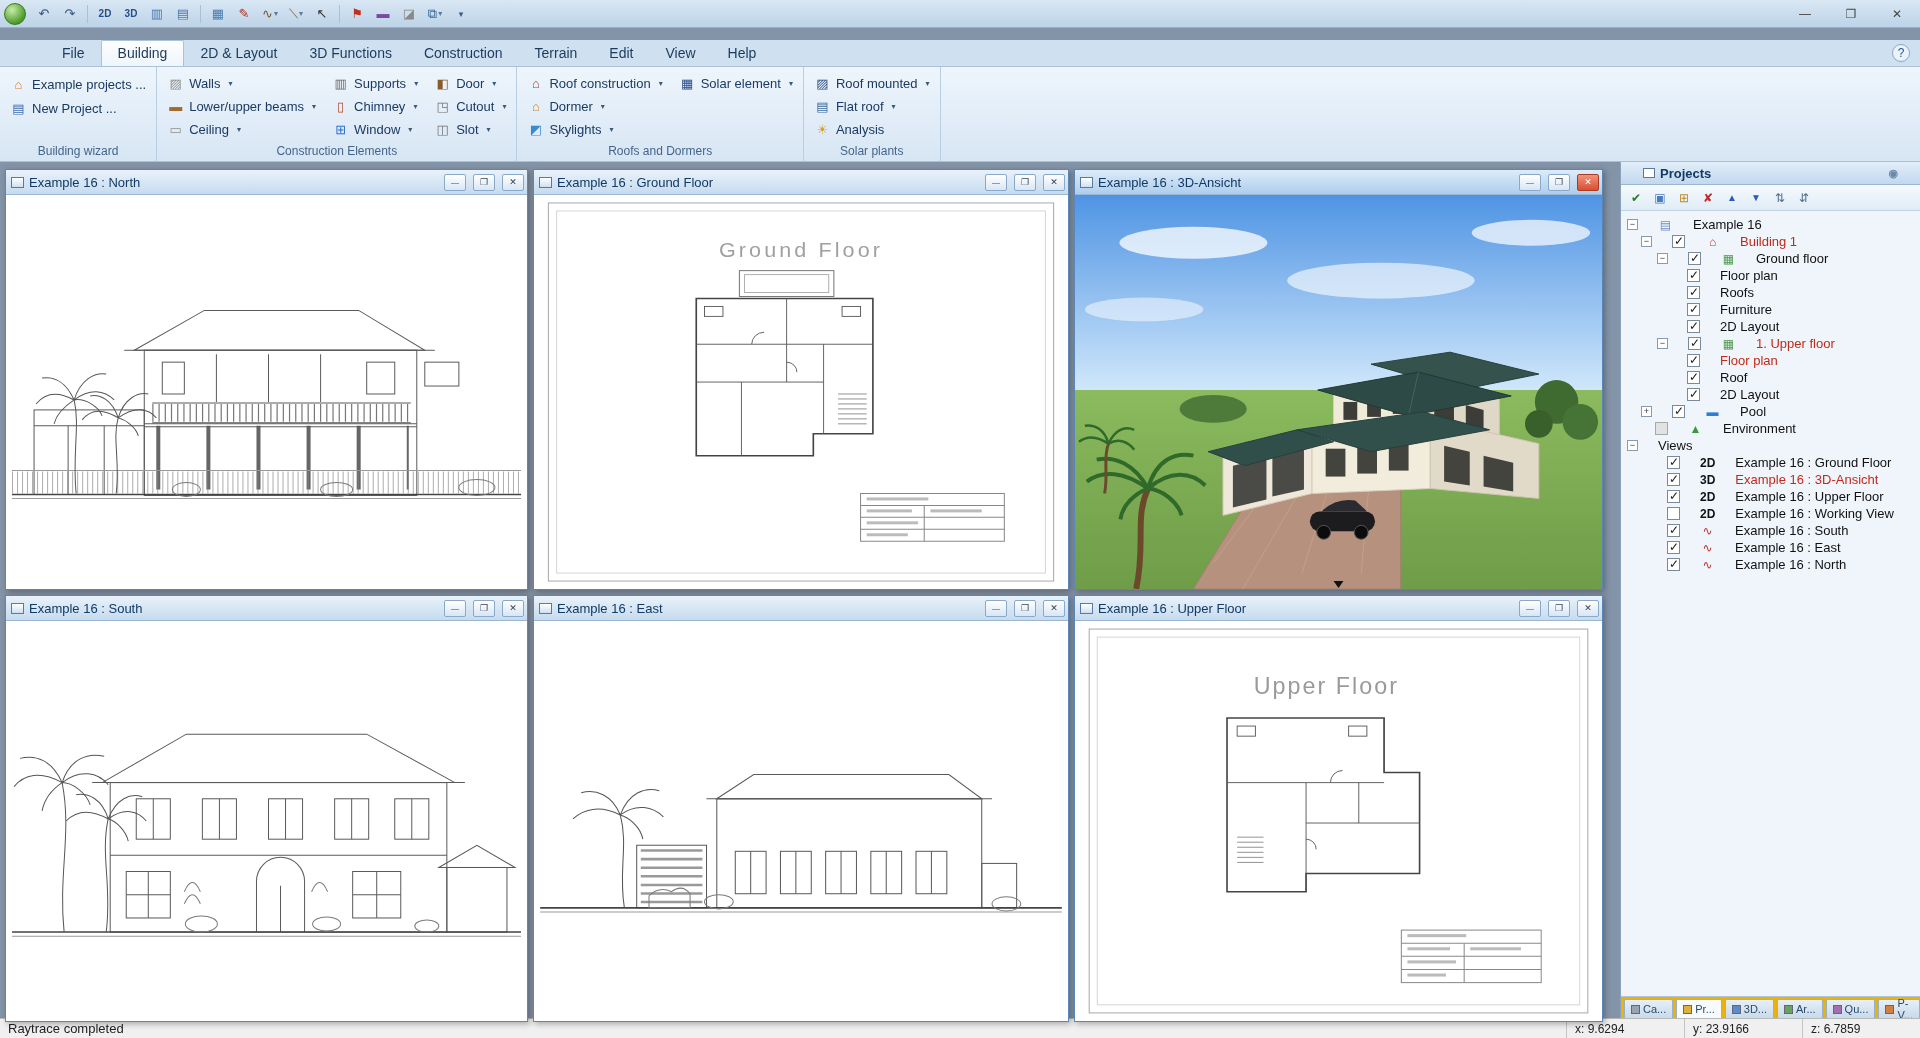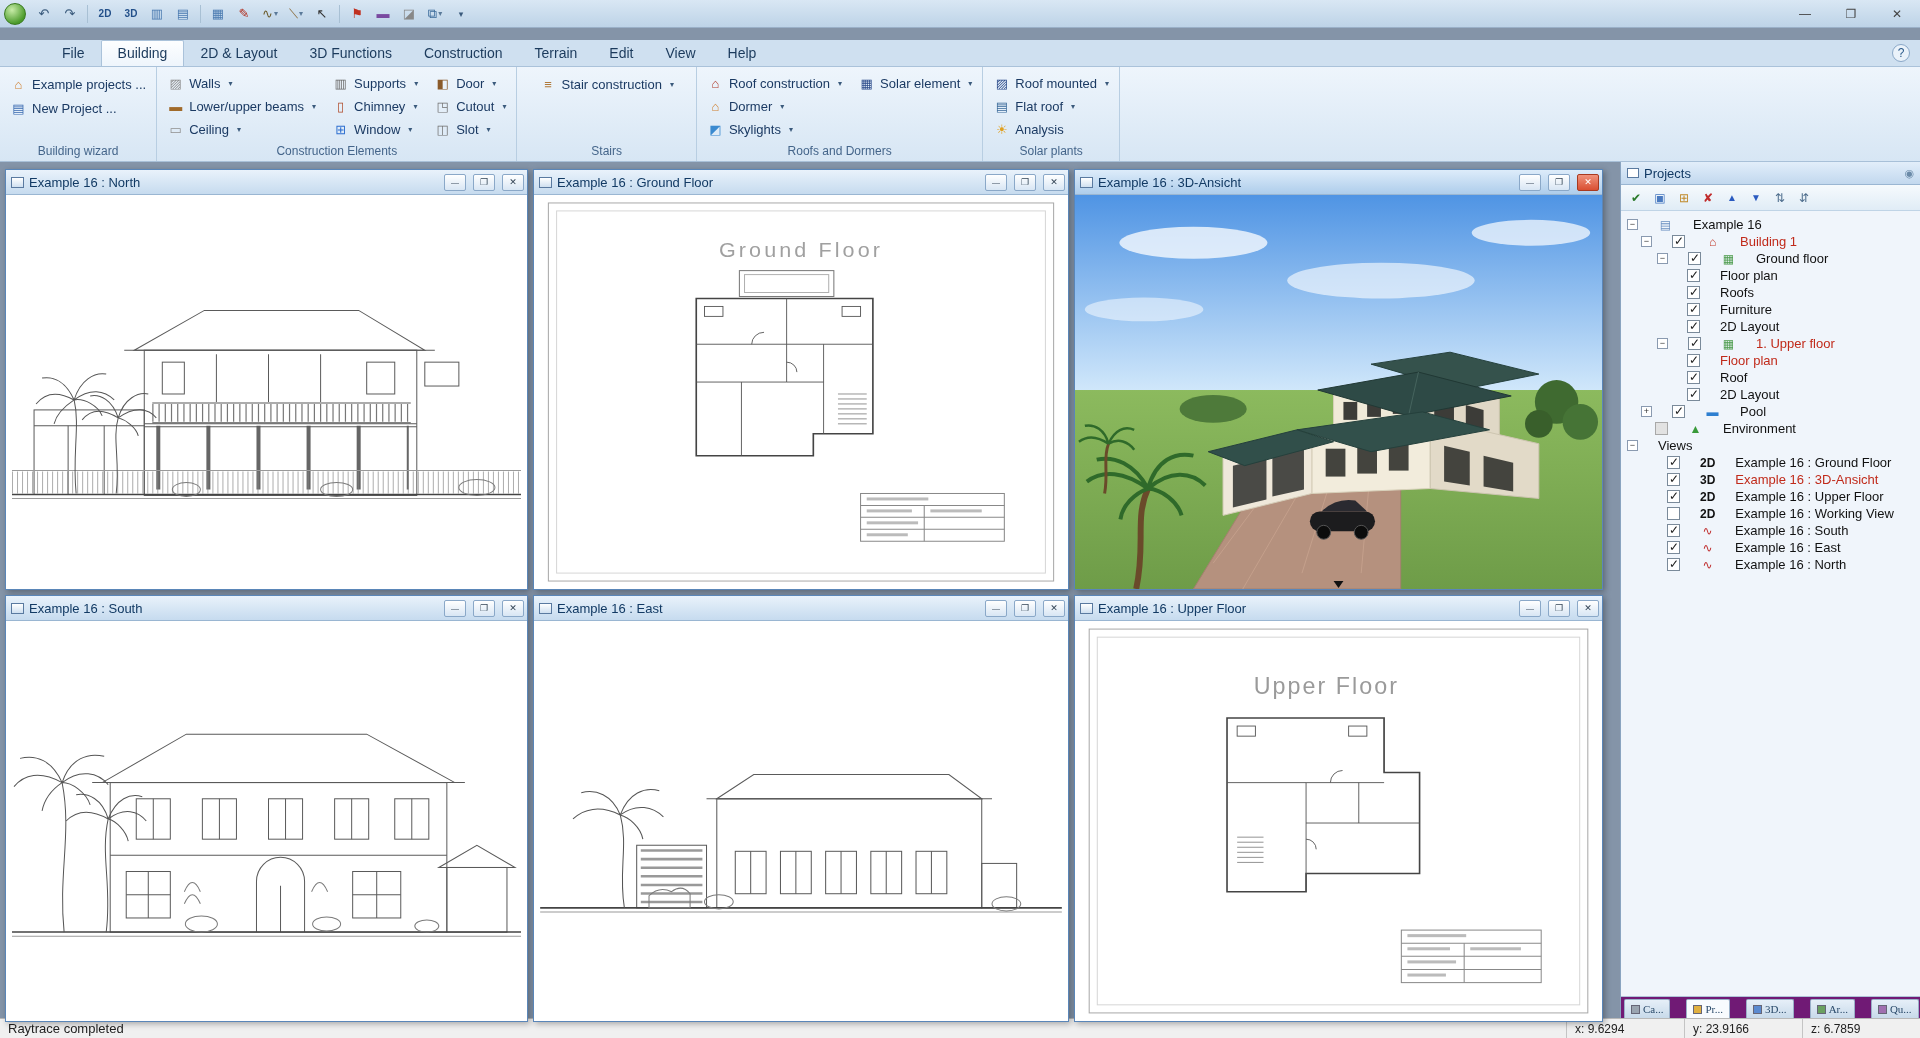--- a/index.html
+++ b/index.html
@@ -77,21 +77,21 @@
   .cicon { width:13px; height:11px; border:1px solid #5a7aa0; background:linear-gradient(#fff,#cfe0f0); flex:none; }
   .ctext { font-size:13px; color:#123a64; flex:1; white-space:nowrap; overflow:hidden; }
   .cbtn { width:22px; height:17px; border:1px solid #8aa8c8; border-radius:2px; background:linear-gradient(#ffffff,#d8e6f4); display:flex; align-items:center; justify-content:center; font-size:9px; color:#345; margin-left:2px; flex:none; }
   .cbtn.close-active { background:linear-gradient(#f0937c,#d94f32); border-color:#a83a20; color:#fff; }
   .b-min::before{content:"—"; font-size:8px;} .b-max::before{content:"❐";} .b-close::before{content:"✕";}
   .ccontent { flex:1; position:relative; overflow:hidden; background:#fff; }
   .ccontent svg { position:absolute; inset:0; width:100%; height:100%; }
 
   
   .projects { width:300px; background:#f0f5fb; border-left:1px solid #8aa4c0; display:flex; flex-direction:column; flex:none; }
-  .phead { height:23px; background:linear-gradient(#e2eefa,#c2d8ee); border-bottom:1px solid #9ab6d2; display:flex; align-items:center; padding:0 6px; font-size:13px; color:#123a64; gap:5px; flex:none; }
+  .phead { height:23px; background:linear-gradient(#e2eefa,#c2d8ee); border-bottom:1px solid #9ab6d2; display:flex; align-items:center; padding:0 22px; font-size:13px; color:#123a64; gap:5px; flex:none;font-weight:bold; }
   .phead .picon { width:12px; height:10px; border:1px solid #5a7aa0; background:#fff; }
   .phead .pin { margin-left:auto; color:#6a8aa8; font-size:11px; }
   .ptoolbar { height:26px; display:flex; align-items:center; gap:2px; padding:0 4px; background:linear-gradient(#f6fafd,#e0ecf6); border-bottom:1px solid #c0d4e6; flex:none; }
   .pbtn { width:22px; height:20px; display:flex; align-items:center; justify-content:center; font-size:12px; }
   .pi-confirm::before{content:"✔"; color:#2a7a2a;}
   .pi-render::before{content:"▣"; color:#4a7ac0;}
   .pi-folders::before{content:"⊞"; color:#c08a2a;}
   .pi-delete::before{content:"✘"; color:#c02a2a;}
   .pi-up::before{content:"▲"; color:#2a5ac0; font-size:10px;}
   .pi-down::before{content:"▼"; color:#2a5ac0; font-size:10px;}
@@ -107,21 +107,21 @@
   .ti { width:15px; text-align:center; font-size:12px; flex:none; }
   .ti-project::before{content:"▤"; color:#6a8fc0;}
   .ti-building::before{content:"⌂"; color:#c23a2a; font-weight:bold;}
   .ti-floor::before{content:"▦"; color:#4a9a4a;}
   .ti-pool::before{content:"▬"; color:#2e7fd0;}
   .ti-environment::before{content:"▲"; color:#3a9a3a;}
   .ti-elevation::before{content:"∿"; color:#c03030;}
   .badge { font-weight:bold; font-size:12px; color:#111; }
   .tlabel { font-size:13px; color:#111; }
   .red, .red .tlabel { color:#c02a1a; }
-  .pbottom { height:22px; display:flex; align-items:flex-end; gap:16px; padding:0 3px; background:#701a75; border-top:1px solid #b0c4d8; flex:none;font-family:Liberation Serif, serif; }
+  .pbottom { height:22px; display:flex; align-items:flex-end; gap:3px; padding:0 3px; background:#eab308; border-top:1px solid #b0c4d8; flex:none; }
   .ptab { display:flex; align-items:center; gap:3px; font-size:11px; color:#2a4a6a; border:1px solid #9ab0c8; border-bottom:none; background:linear-gradient(#e6eff8,#c8daea); padding:2px 6px; height:19px; border-radius:2px 2px 0 0; }
   .ptab.active { background:#f8fbfe; }
   .sq { width:9px; height:9px; border:1px solid #667; flex:none; }
 
   
   .statusbar { height:20px; background:#f0f0f0; border-top:1px solid #b8b8b8; display:flex; align-items:center; font-size:13px; color:#222; flex:none; }
   .smsg { padding:0 8px; flex:1; }
   .scoord { width:118px; border-left:1px solid #c4c4c4; padding:0 8px; height:100%; display:flex; align-items:center; font-size:12px; }
 
   svg text { font-family:"Liberation Sans", sans-serif; }
@@ -223,29 +223,20 @@
             <span>Cutout</span>
           </div>
         <div class="ritem dd">
             <span class="ric ic-slot"></span>
             <span>Slot</span>
           </div>
       </div>
       <div class="rgroup-label">Construction Elements</div>
     </div>
 
-    <div class="rgroup" style="padding:2px 22px 0;">
-      <div class="rgroup-items stack">
-        <div class="ritem dd">
-            <span class="ric ic-stairs"></span>
-            <span>Stair construction</span>
-          </div>
-      </div>
-      <div class="rgroup-label">Stairs</div>
-    </div>
 
     <div class="rgroup">
       <div class="rgroup-items rgrid">
         <div class="ritem dd">
             <span class="ric ic-roof-construction"></span>
             <span>Roof construction</span>
           </div>
         <div class="ritem dd">
             <span class="ric ic-dormer"></span>
             <span>Dormer</span>

